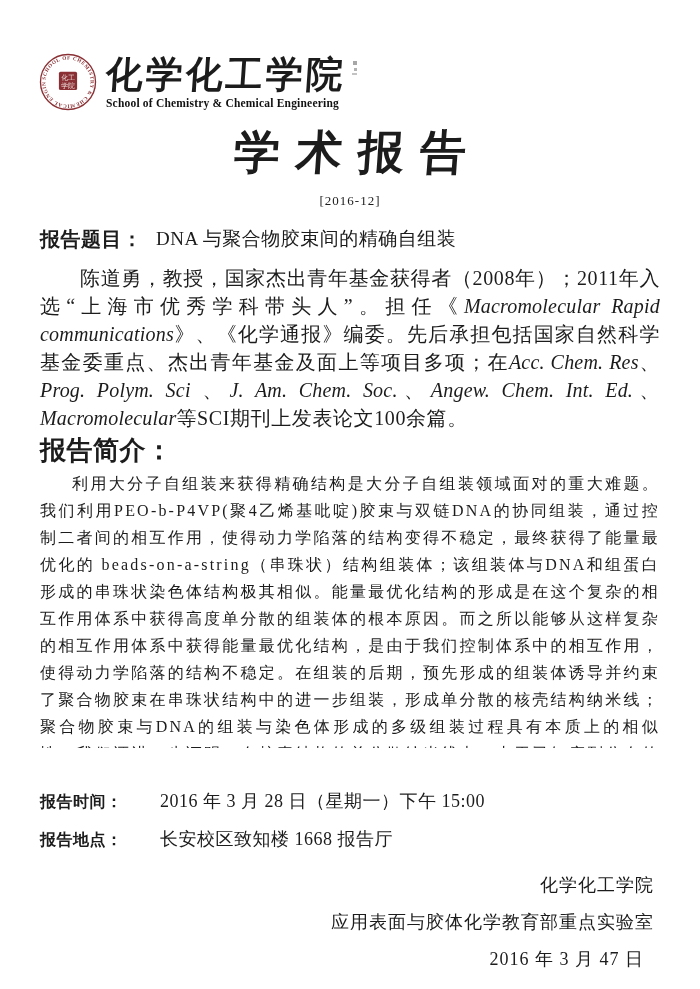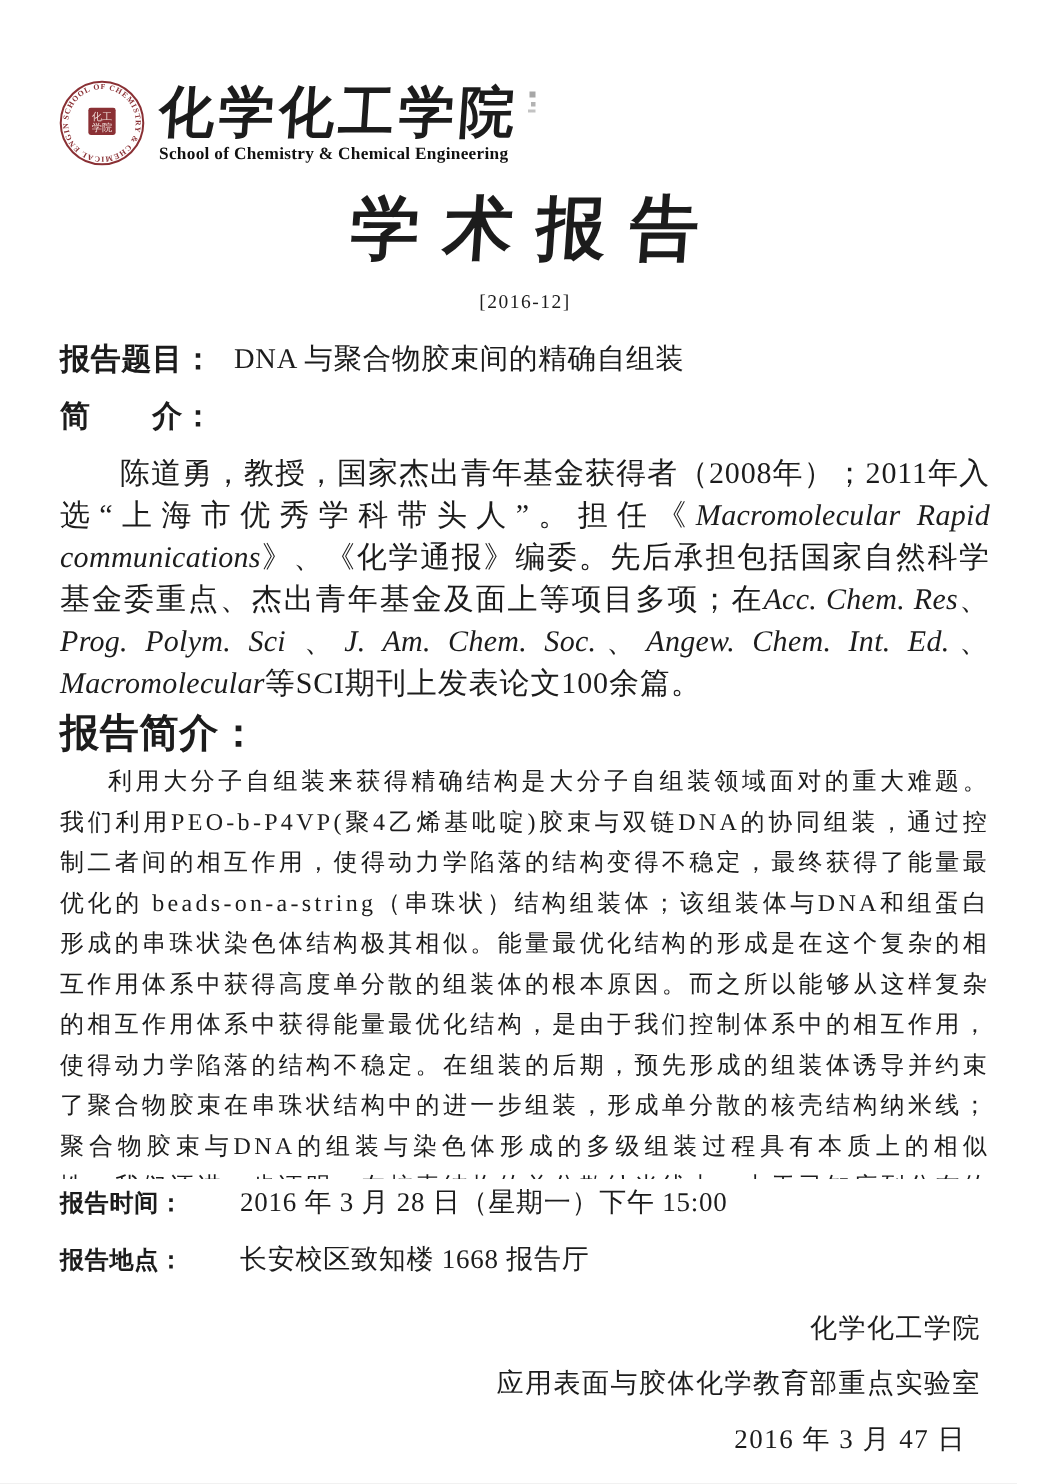--- a/index.html
+++ b/index.html
@@ -99,23 +99,20 @@
 
   <div class="content">
     <div class="doc-title">学术报告</div>
     <div class="issue">[2016-12]</div>
 
     <div class="meta">
       <div class="meta-row">
         <span class="meta-label">报告题目：</span>
         <span class="meta-value">DNA 与聚合物胶束间的精确自组装</span>
       </div>
-      <div class="meta-row">
-        <span class="meta-label">简　　介：</span>
-      </div>
     </div>
 
     <p class="bio-p"><span>陈道勇，教授，国家杰出青年基金获得者（2008年）；2011年入选“上海市优秀学科带头人”。担任《</span><span class="it">Macromolecular Rapid communications</span><span>》、《化学通报》编委。先后承担包括国家自然科学基金委重点、杰出青年基金及面上等项目多项；在</span><span class="it">Acc. Chem. Res</span><span>、</span><span class="it">Prog. Polym. Sci</span><span> 、</span><span class="it">J. Am. Chem. Soc.</span><span>、</span><span class="it">Angew. Chem. Int. Ed.</span><span>、</span><span class="it">Macromolecular</span><span>等SCI期刊上发表论文100余篇。</span></p>
 
     <div class="sec-heading">报告简介：</div>
     <p class="abs-p">利用大分子自组装来获得精确结构是大分子自组装领域面对的重大难题。我们利用PEO-b-P4VP(聚4乙烯基吡啶)胶束与双链DNA的协同组装，通过控制二者间的相互作用，使得动力学陷落的结构变得不稳定，最终获得了能量最优化的 beads-on-a-string（串珠状）结构组装体；该组装体与DNA和组蛋白形成的串珠状染色体结构极其相似。能量最优化结构的形成是在这个复杂的相互作用体系中获得高度单分散的组装体的根本原因。而之所以能够从这样复杂的相互作用体系中获得能量最优化结构，是由于我们控制体系中的相互作用，使得动力学陷落的结构不稳定。在组装的后期，预先形成的组装体诱导并约束了聚合物胶束在串珠状结构中的进一步组装，形成单分散的核壳结构纳米线；聚合物胶束与DNA的组装与染色体形成的多级组装过程具有本质上的相似性。我们还进一步证明，在核壳结构的单分散纳米线中，由于已知序列分布的单分散DNA在纳米线的核的表面上以左手螺旋方式精确缠绕，使得该表面上有精确结构，可以被精确修饰。</p>
   </div>
 
   <div class="bottom">
     <div class="sched-row">

